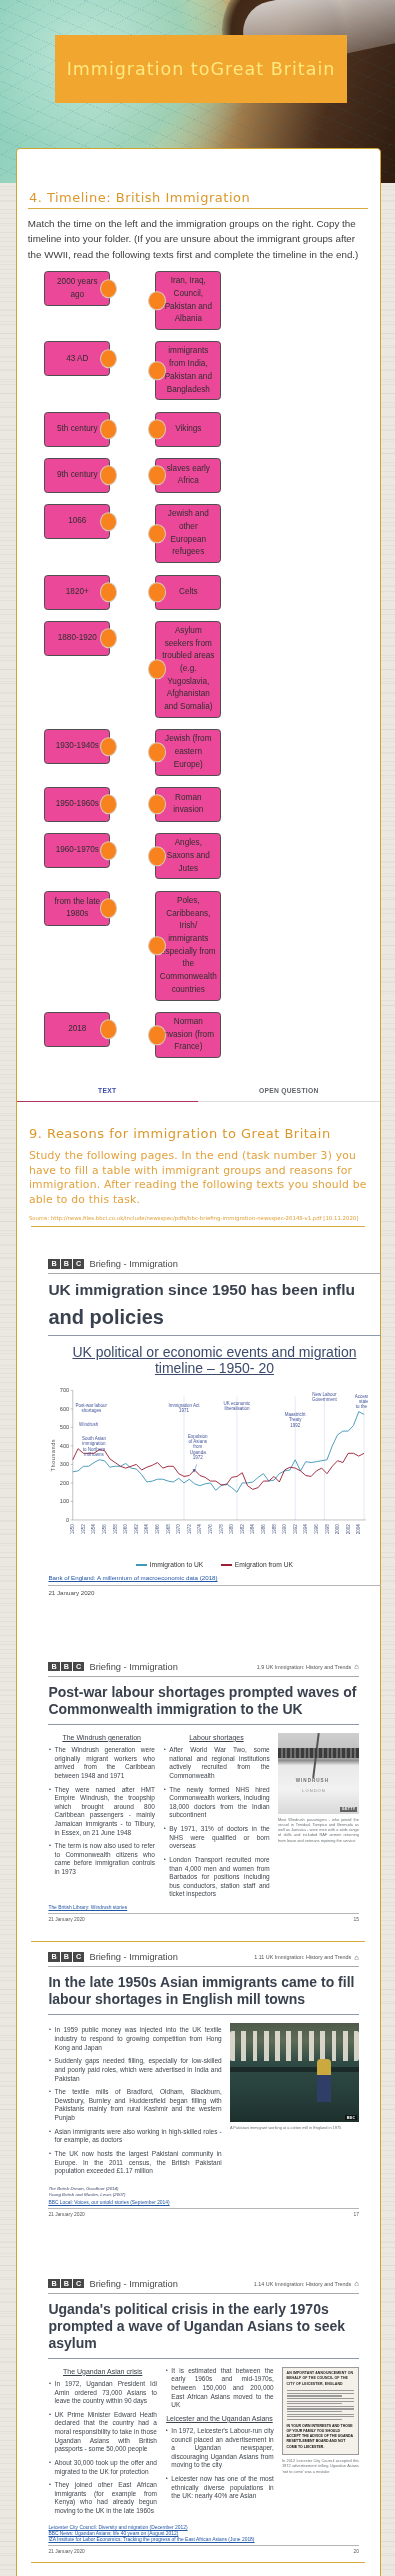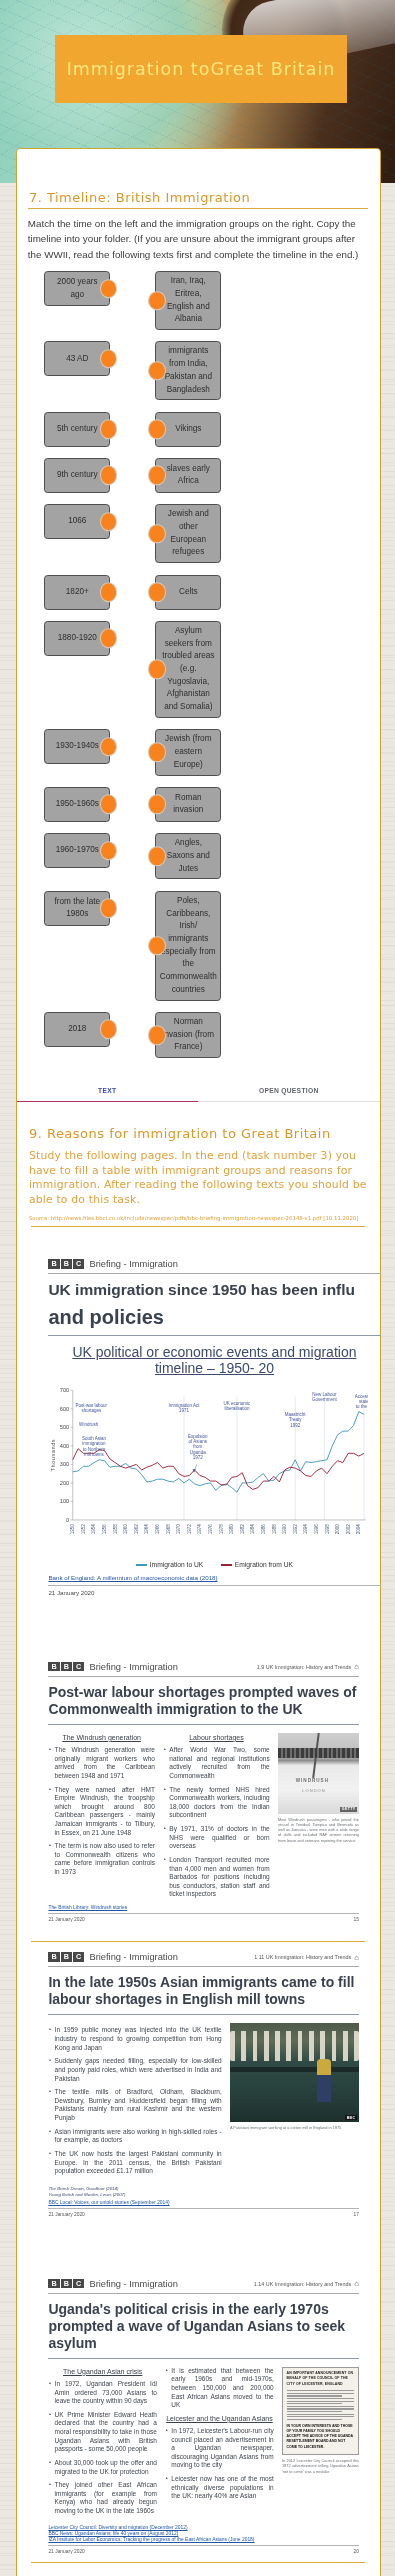--- a/index.html
+++ b/index.html
@@ -37,21 +37,21 @@
     border:1px solid #cda42e;border-radius:4.6px;padding:41px 10.3px 19.6px 10.3px;box-sizing:border-box;}
   h2.hw-heading{margin:0 0 2.1px 2.1px;font-family:"DejaVu Sans", cursive;font-weight:normal;
     color:#dc9729;font-size:13px;letter-spacing:0.5px;}
   .gold-rule{border-top:1px solid #d9aa3d;margin:3.1px 1px 7.2px 1px;}
   .gold-rule.thin{border-top:0.5px solid #d9aa3d;}
   .intro{color:#3c3c3c;font-size:9.8px;line-height:1.55;margin:5.2px 1px 9.3px 1px;}
 
   
   #timeline{padding-left:17.5px;margin-top:7.2px;}
   .tl-row{display:flex;align-items:flex-start;margin-bottom:11.3px;}
-  .tl-box{position:relative;border:0.5px solid #4e4e4e;border-radius:3.6px;background:#a3a3a3;
+  .tl-box{position:relative;border:0.5px solid #4e4e4e;border-radius:3.6px;background:#ec4899;
     width:66px;min-height:35px;display:flex;align-items:center;justify-content:center;
     text-align:center;color:#2e2e2e;font-size:8.2px;line-height:1.55;padding:3.1px 5.2px;box-sizing:border-box;}
   .tl-left{margin-right:45px;}
   .tl-dot{position:absolute;width:15.5px;height:17.5px;border-radius:50%;background:#f8821e;
     border:1px solid #d9cbbb;top:50%;transform:translateY(-50%);}
   .tl-left .tl-dot{right:-8.2px;}
   .tl-right .tl-dot{left:-8.2px;}
 
   
   .tabbar{display:flex;margin:23px -10.3px 0 -10.3px;}
@@ -134,32 +134,32 @@
     <div class="blob2"></div>
     <div class="strap"></div>
     <div class="hero-title-box">
       <div>Immigration to</div>
       <div>Great Britain</div>
     </div>
   </div>
 
   <div class="card">
 
-    <h2 class="hw-heading">7. Timeline: British Immigration</h2>
+    <h2 class="hw-heading">4. Timeline: British Immigration</h2>
     <div class="gold-rule"></div>
     <p class="intro">Match the time on the left and the immigration groups on the right. Copy the timeline into your folder. (If you are unsure about the immigrant groups after the WWII, read the following texts first and complete the timeline in the end.)</p>
 
     <div id="timeline">
         <div class="tl-row">
           <div class="tl-box tl-left">
             <span>2000 years ago</span>
             <div class="tl-dot"></div>
           </div>
           <div class="tl-box tl-right">
-            <span>Iran, Iraq, Eritrea, English and Albania</span>
+            <span>Iran, Iraq, Council, Pakistan and Albania</span>
             <div class="tl-dot"></div>
           </div>
         </div>
         <div class="tl-row">
           <div class="tl-box tl-left">
             <span>43 AD</span>
             <div class="tl-dot"></div>
           </div>
           <div class="tl-box tl-right">
             <span>immigrants from India, Pakistan and Bangladesh</span>

